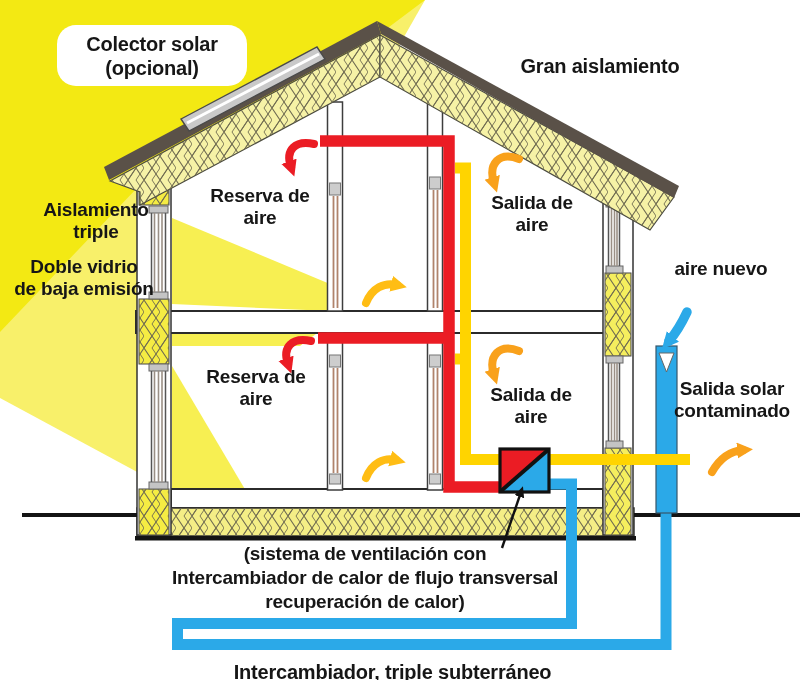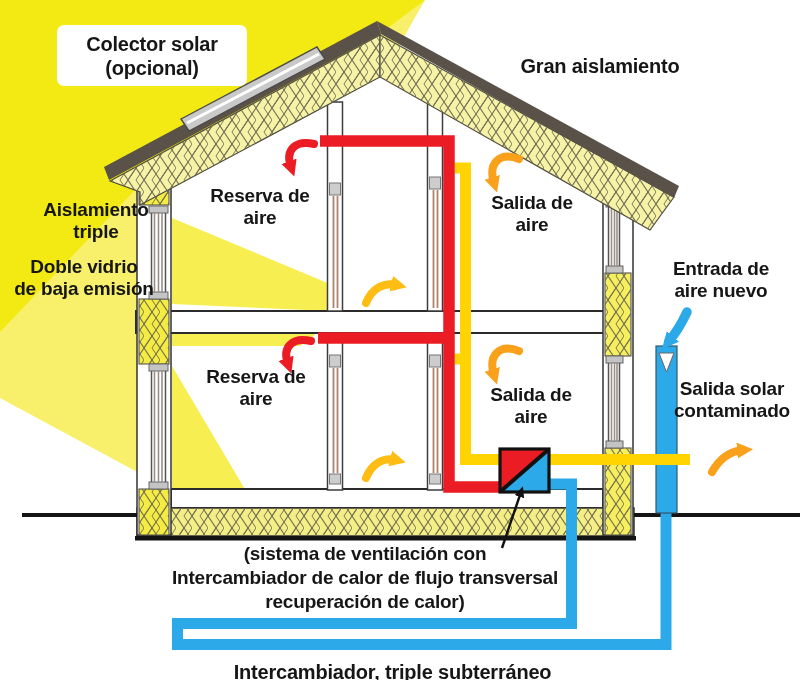--- a/index.html
+++ b/index.html
@@ -185,21 +185,21 @@
     <path d="M311,341 C292,337 282,347 288,364" fill="none" stroke="#EB1C24" stroke-width="8" stroke-linecap="round" marker-end="url(#mkRed)"></path>
     <path d="M519,159 C499,151 488,164 494,183" fill="none" stroke="#F9A11B" stroke-width="8" stroke-linecap="round" marker-end="url(#mkOr)"></path>
     <path d="M519,351 C499,343 488,356 494,375" fill="none" stroke="#F9A11B" stroke-width="8" stroke-linecap="round" marker-end="url(#mkOr)"></path>
     <path d="M366,303 C372,288 384,282 397,285" fill="none" stroke="#FFBD14" stroke-width="8" stroke-linecap="round" marker-end="url(#mkOr2)"></path>
     <path d="M366,478 C372,463 384,457 396,460" fill="none" stroke="#FFBD14" stroke-width="8" stroke-linecap="round" marker-end="url(#mkOr2)"></path>
     <path d="M712,472 C720,458 731,451 743,450" fill="none" stroke="#F9A11B" stroke-width="8" stroke-linecap="round" marker-end="url(#mkOr)"></path>
     <path d="M687,312 C680,327 675,334 669,341" fill="none" stroke="#2BA9E8" stroke-width="9.5" stroke-linecap="round" marker-end="url(#mkBlue)"></path>
   </g>
 </svg>
 
-<div class="lbl lbl-box" style="left:57px;top:25px;width:190px;">
+<div class="lbl lbl-box" style="left:57px;top:25px;width:190px;border-radius:19px;">
   <span class="ln">Colector solar</span>
   <span class="ln">(opcional)</span>
 </div>
 
 <div class="lbl lbl-big" style="left:470px;top:45px;width:260px;">Gran aislamiento</div>
 
 <div class="lbl" style="left:20px;top:199px;width:152px;">
   <span class="ln">Aislamiento</span>
   <span class="ln">triple</span>
 </div>
@@ -223,21 +223,20 @@
   <span class="ln">Reserva de</span>
   <span class="ln">aire</span>
 </div>
 
 <div class="lbl" style="left:466px;top:384px;width:130px;">
   <span class="ln">Salida de</span>
   <span class="ln">aire</span>
 </div>
 
 <div class="lbl" style="left:656px;top:258px;width:130px;">
-  <span class="ln">Entrada de</span>
   <span class="ln">aire nuevo</span>
 </div>
 
 <div class="lbl" style="left:664px;top:378px;width:136px;">
   <span class="ln">Salida solar</span>
   <span class="ln">contaminado</span>
 </div>
 
 <div class="lbl" style="left:114px;top:542px;width:502px;line-height:24px;">
   <span class="ln">(sistema de ventilación con</span>

